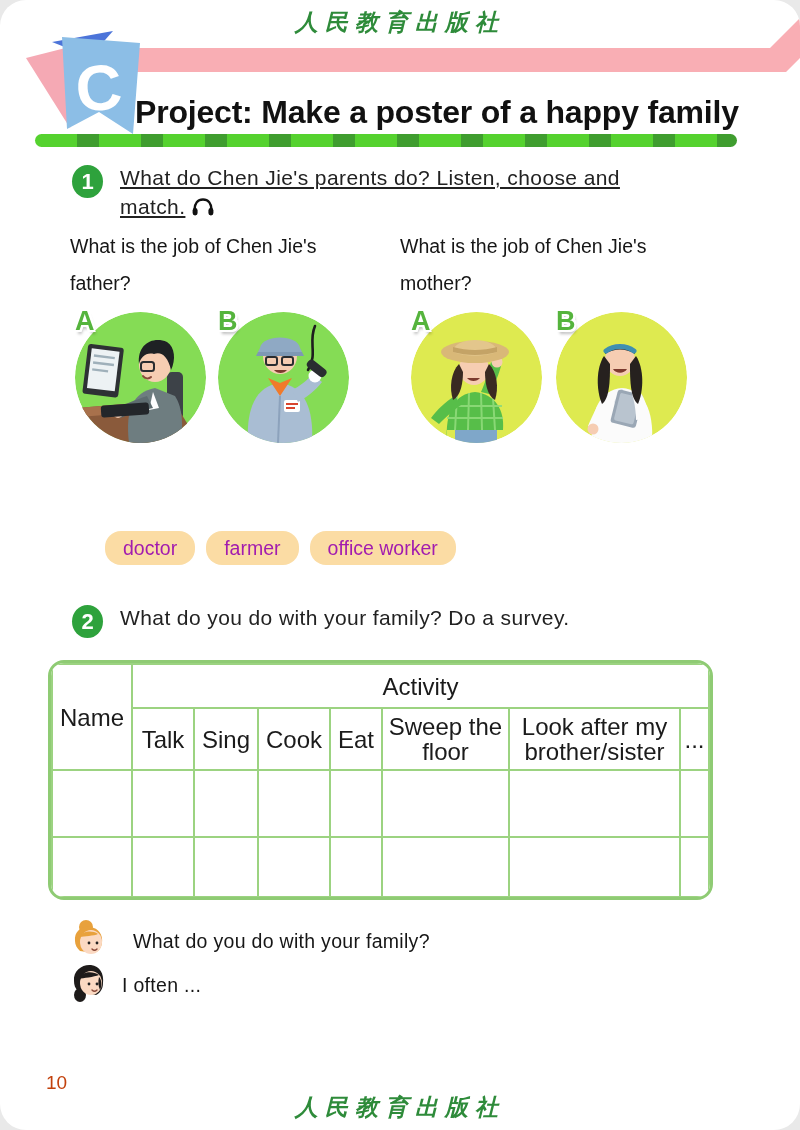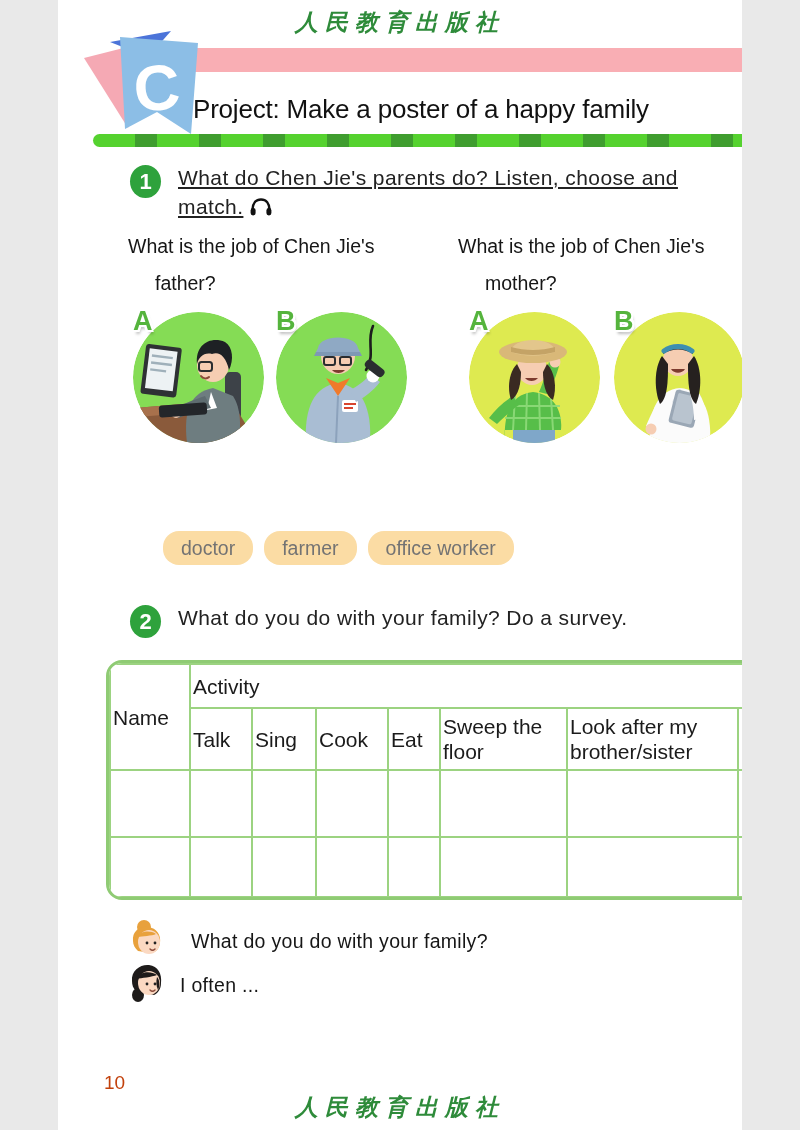--- a/index.html
+++ b/index.html
@@ -1,35 +1,35 @@
 <!DOCTYPE html>
 <html><head>
 <meta charset="utf-8">
 <style>
   * { margin:0; padding:0; box-sizing:border-box; }
   html,body { background:#e9e9e9; }
   .page {
-    position:relative; width:684px; height:1130px; margin:0 auto;
+    position:relative; width:800px; height:1130px; margin:0 auto;
     background:#ffffff; overflow:hidden;
-    font-family:"Liberation Sans", sans-serif; color:#1c1c1e;
+    font-family:"Liberation Sans", sans-serif; color:#1c1c1e;border-radius:26px;
   }
   
   .calligraphy {
     position:absolute; left:0; right:0; text-align:center;
     color:#2E8B3A; font-family:"Liberation Serif", serif; font-style:italic;
     font-size:23px; letter-spacing:7px; font-weight:700; white-space:nowrap;
   }
   .calligraphy.top { top:7px; }
   .calligraphy.bottom { top:1092px; }
 
   
   .decor { position:absolute; left:0; top:0; }
   .title {
     position:absolute; left:135px; top:94px; width:620px;
-    font-size:26px; font-weight:400; letter-spacing:-0.2px; color:#111;
+    font-size:32px; font-weight:700; letter-spacing:-0.2px; color:#111;
   }
   .dashline {
     position:absolute; left:35px; top:134px; width:702px; height:13px;
     border-radius:7px;
     background:repeating-linear-gradient(90deg,#55D22F 0 42px,#3F9D2F 42px 64px);
   }
 
   
   .section { position:absolute; display:flex; gap:17px; align-items:flex-start; }
   .sec1 { left:72px; top:163px; }
@@ -39,48 +39,48 @@
     background:#2EA23C; color:#fff; font-size:22px; font-weight:700;
     display:flex; align-items:center; justify-content:center; margin-top:2px;
   }
   .sec-text { font-size:21px; letter-spacing:0.4px; line-height:29px; color:#222; }
   .sec1 .sec-text { width:560px;text-decoration:underline; }
   .hp-icon { display:inline-block; vertical-align:-3px; margin-left:6px; }
 
   
   .question { position:absolute; top:237px; font-size:19.5px; line-height:1; white-space:nowrap; color:#161616; }
   .question.left { left:70px; } .question.right { left:400px; }
-  .question .l2 { margin-top:17px;margin-left:27px; }
+  .question .l2 { margin-top:17px; }
 
   
   .photo { position:absolute; width:131px; height:131px; top:312px; }
   .photo svg { display:block; }
   .opt-label {
     position:absolute; top:-6px; left:0px; font-size:27px; font-weight:800;
     color:#55B43D; letter-spacing:0;
     text-shadow:-2px -2px 0 #fff, 2px -2px 0 #fff, -2px 2px 0 #fff, 2px 2px 0 #fff,
                  0 -2px 0 #fff, 0 2px 0 #fff, -2px 0 0 #fff, 2px 0 0 #fff,
                  2px 4px 3px rgba(0,0,0,0.25);
   }
 
   
   .pills { position:absolute; left:105px; top:531px; display:flex; gap:11px; }
   .pill {
     background:#FBDCA4; border-radius:16px; height:34px; padding:0 18px;
-    display:flex; align-items:center; font-size:19.5px; color:#737373; cursor:pointer;
+    display:flex; align-items:center; font-size:19.5px; color:#a21caf; cursor:pointer;
   }
 
   
   .tbl-wrap {
     position:absolute; left:48px; top:660px; width:665px; height:240px;
     border:3px solid #8FCB74; border-radius:16px; overflow:hidden; background:#fff;
   }
   table.survey { width:100%; height:100%; border-collapse:collapse; table-layout:fixed; }
-  table.survey td { border:2px solid #9CD381; vertical-align:middle;
-    font-size:21px; color:#1b1b1b; line-height:25px; padding:2px;margin-left:20px; }
+  table.survey td { border:2px solid #9CD381; text-align:center; vertical-align:middle;
+    font-size:24px; color:#1b1b1b; line-height:25px; padding:2px;margin-left:20px; }
   tr.r1 { height:44px; } tr.r2 { height:62px; } tr.rb1 { height:67px; } tr.rb2 { height:60px; }
 
   
   .say { position:absolute; left:70px; display:flex; align-items:center; gap:14px; }
   .say1 { top:919px;gap:25px; } .say2 { top:961px; }
   .say .txt { font-size:19.5px; letter-spacing:0.3px; color:#161616; }
 
   
   .pageno { position:absolute; left:46px; top:1072px; font-size:19px; color:#c2410c; }
 </style>

